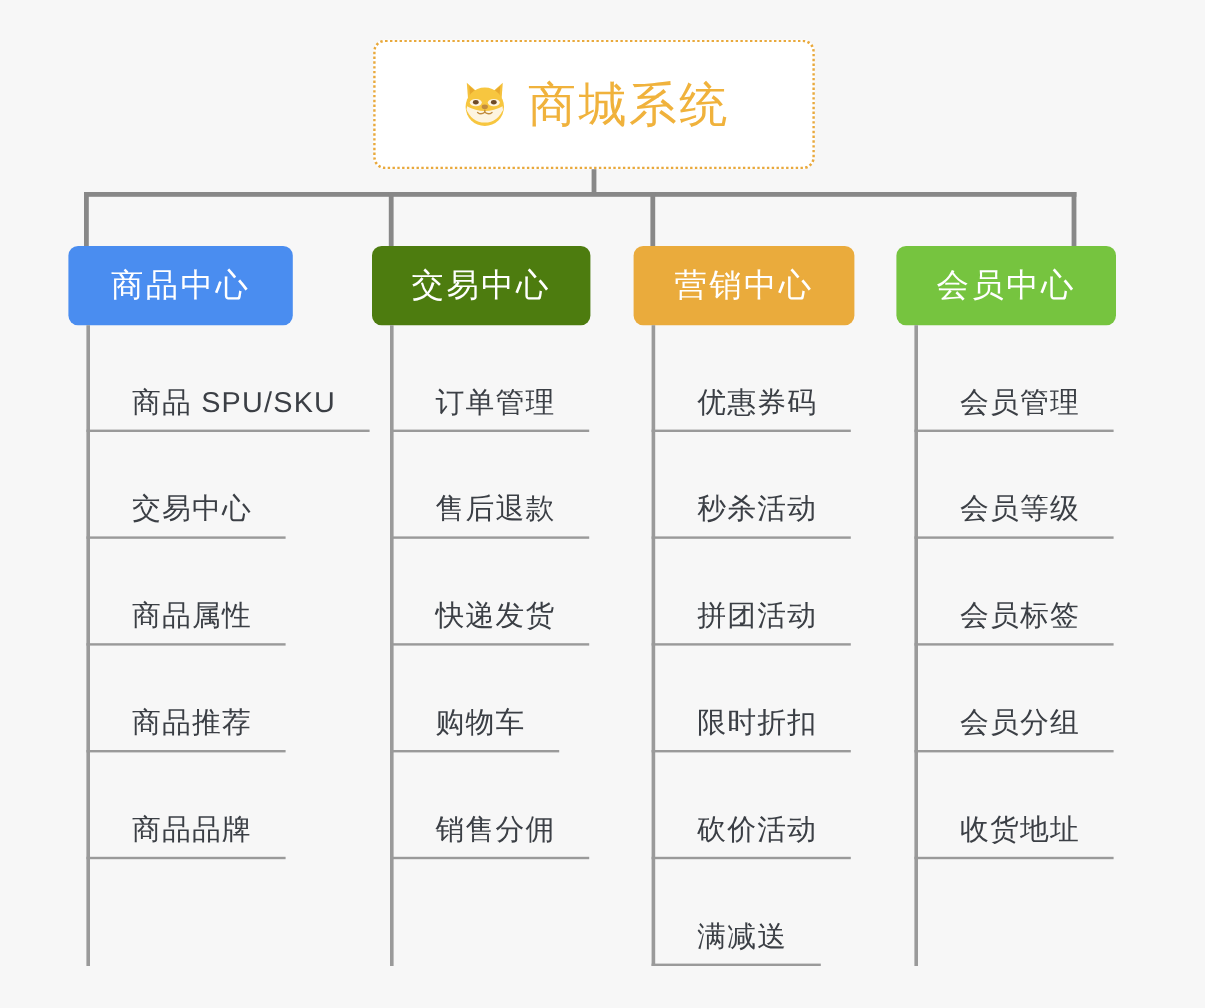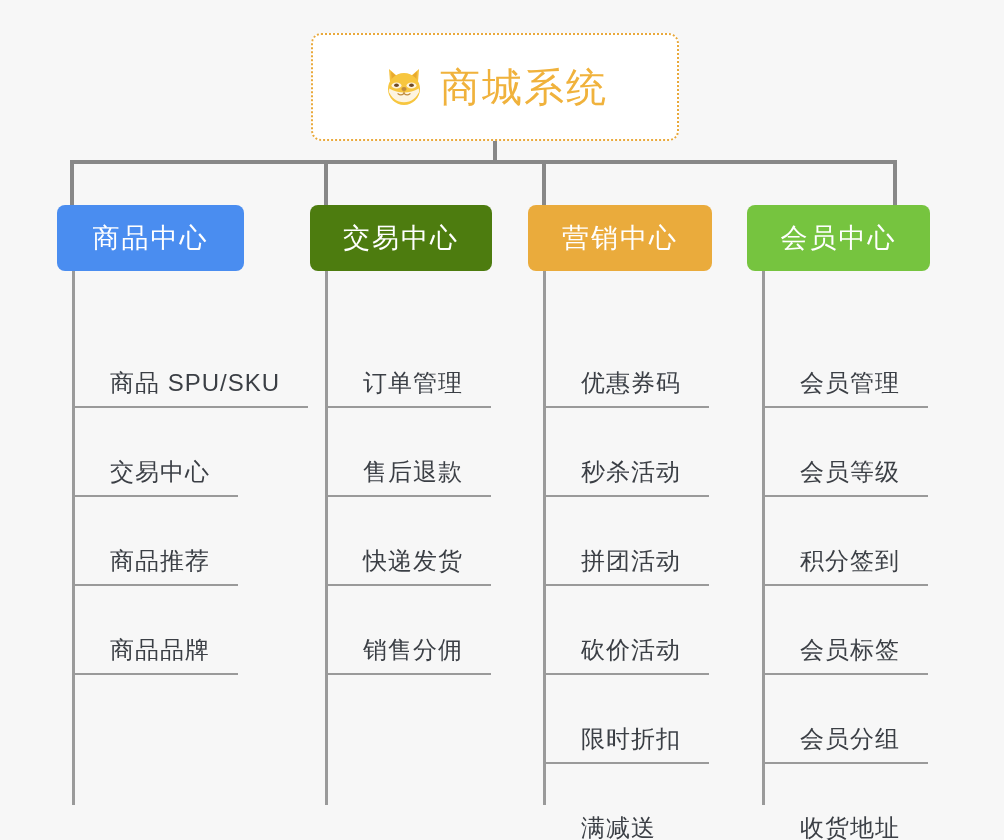--- a/index.html
+++ b/index.html
@@ -92,21 +92,20 @@
     position: absolute;
     left: 15px;
     top: 66px;
     width: 3px;
     background: #9a9a9a;
   }
   .leaf-list {
     position: absolute;
     left: 15px;
     top: 66px;
-    margin-top: 48px;
   }
   .leaf-item {
     position: relative;
     height: 89px;
     display: flex;
     align-items: flex-end;
     box-sizing: border-box;
   }
   .leaf-label {
     display: inline-block;
@@ -159,20 +158,23 @@
     </div>
     <div class="branch-spine" style="height:534px;"></div>
     <div class="leaf-list">
       <div class="leaf-item">
           <span class="leaf-label">商品 SPU/SKU</span>
         </div>
       <div class="leaf-item">
           <span class="leaf-label">交易中心</span>
         </div>
       <div class="leaf-item">
+          <span class="leaf-label">商品属性</span>
+        </div>
+      <div class="leaf-item">
           <span class="leaf-label">商品推荐</span>
         </div>
       <div class="leaf-item">
           <span class="leaf-label">商品品牌</span>
         </div>
     </div>
   </div>
 
   <div class="branch" style="left:310px; width:230px;">
     <div class="branch-header" style="width:182px; background:#4d7c0f;">
@@ -183,20 +185,23 @@
       <div class="leaf-item">
           <span class="leaf-label">订单管理</span>
         </div>
       <div class="leaf-item">
           <span class="leaf-label">售后退款</span>
         </div>
       <div class="leaf-item">
           <span class="leaf-label">快递发货</span>
         </div>
       <div class="leaf-item">
+          <span class="leaf-label">购物车</span>
+        </div>
+      <div class="leaf-item">
           <span class="leaf-label">销售分佣</span>
         </div>
     </div>
   </div>
 
   <div class="branch" style="left:528px; width:230px;">
     <div class="branch-header" style="width:184px; background:#eaab3c;">
       <span>营销中心</span>
     </div>
     <div class="branch-spine" style="height:534px;"></div>
@@ -204,47 +209,44 @@
       <div class="leaf-item">
           <span class="leaf-label">优惠券码</span>
         </div>
       <div class="leaf-item">
           <span class="leaf-label">秒杀活动</span>
         </div>
       <div class="leaf-item">
           <span class="leaf-label">拼团活动</span>
         </div>
       <div class="leaf-item">
+          <span class="leaf-label">限时折扣</span>
+        </div>
+      <div class="leaf-item">
           <span class="leaf-label">砍价活动</span>
-        </div>
-      <div class="leaf-item">
-          <span class="leaf-label">限时折扣</span>
         </div>
       <div class="leaf-item">
           <span class="leaf-label">满减送</span>
         </div>
     </div>
   </div>
 
   <div class="branch" style="left:747px; width:230px;">
     <div class="branch-header" style="width:183px; background:#76c43f;">
       <span>会员中心</span>
     </div>
     <div class="branch-spine" style="height:534px;"></div>
     <div class="leaf-list">
       <div class="leaf-item">
           <span class="leaf-label">会员管理</span>
         </div>
       <div class="leaf-item">
           <span class="leaf-label">会员等级</span>
         </div>
       <div class="leaf-item">
-          <span class="leaf-label">积分签到</span>
-        </div>
-      <div class="leaf-item">
           <span class="leaf-label">会员标签</span>
         </div>
       <div class="leaf-item">
           <span class="leaf-label">会员分组</span>
         </div>
       <div class="leaf-item">
           <span class="leaf-label">收货地址</span>
         </div>
     </div>
   </div>

